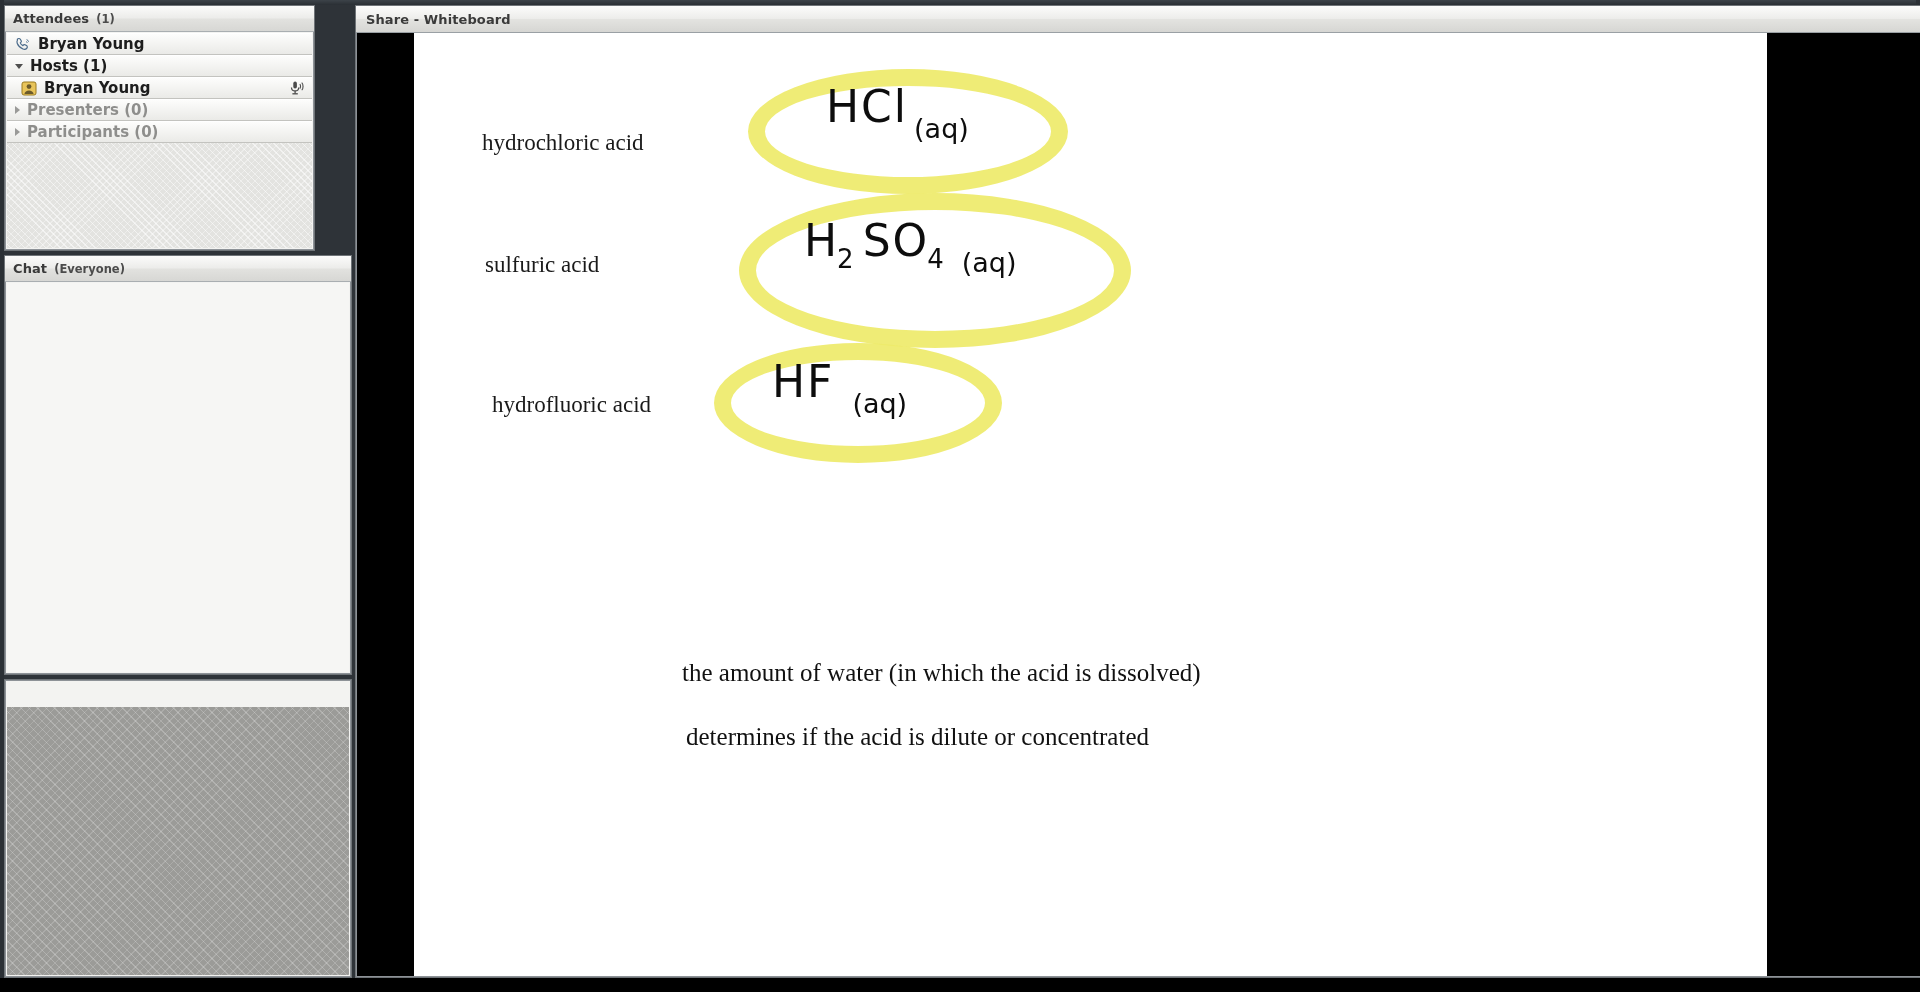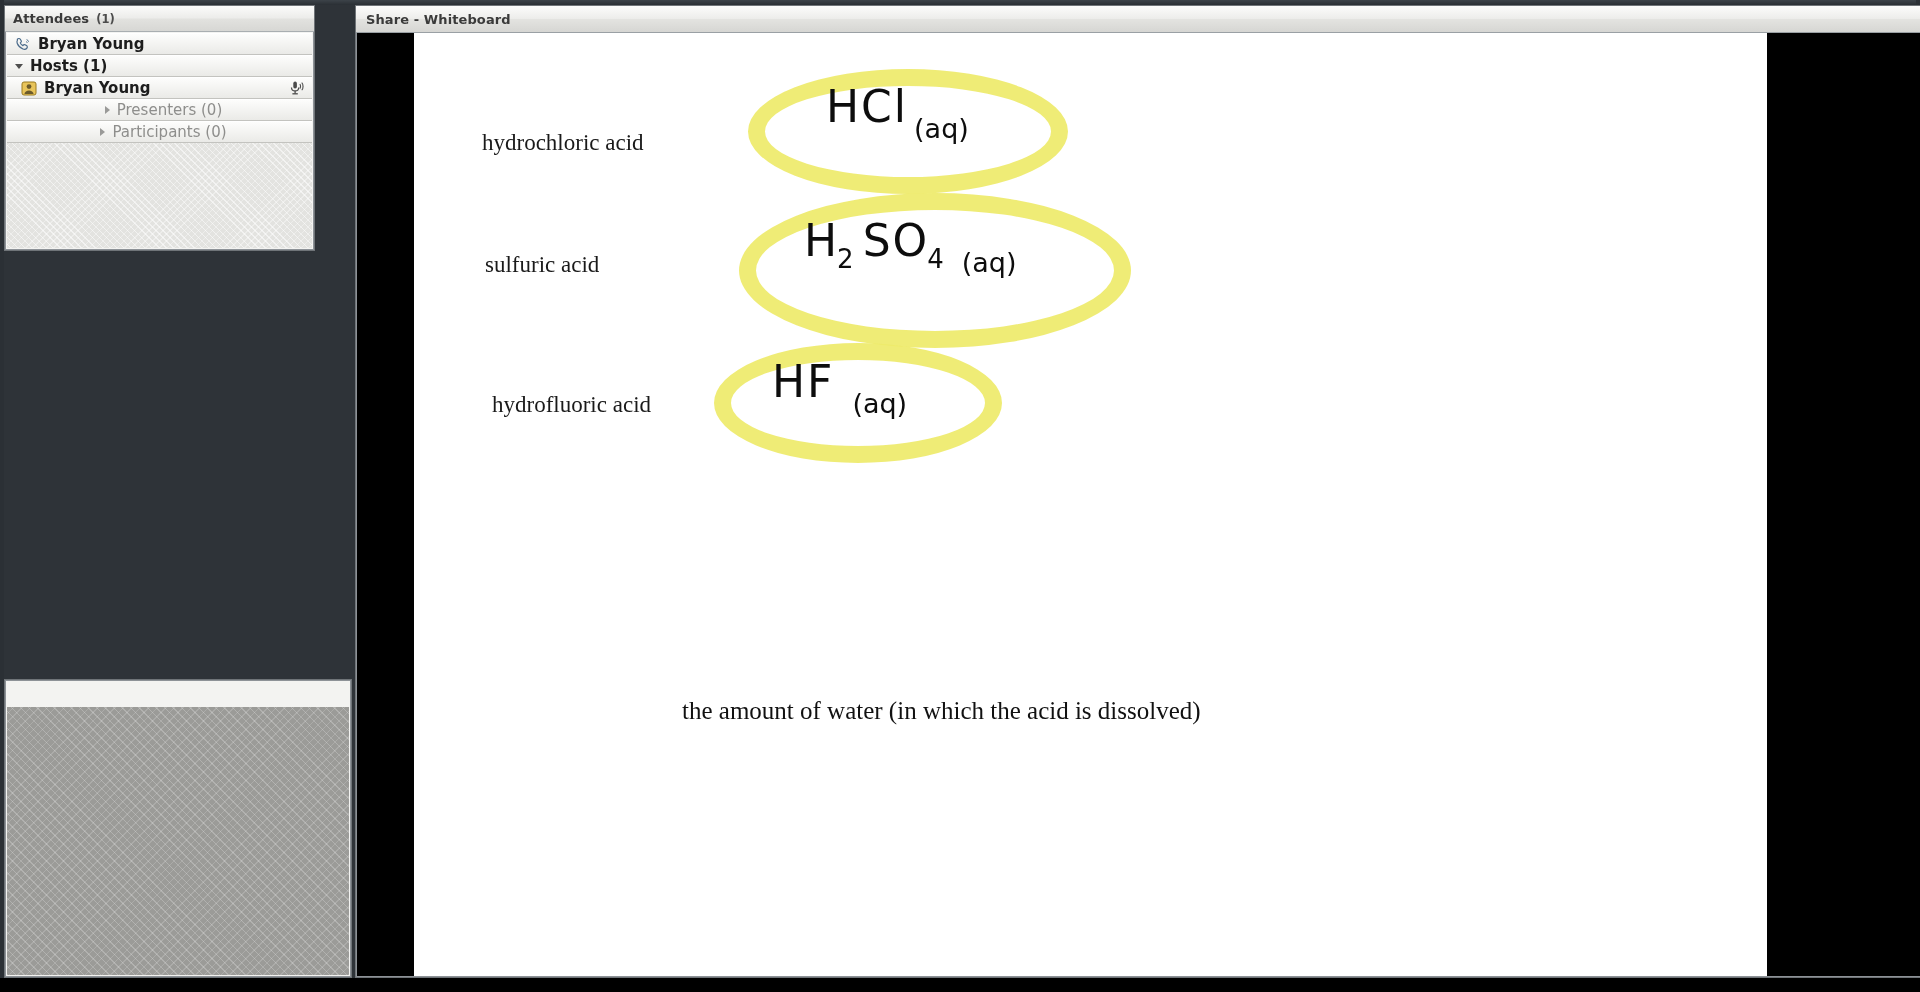--- a/index.html
+++ b/index.html
@@ -107,22 +107,21 @@
     box-sizing: border-box;
     font-size: 15px;
     color: #1d1d1d;
     font-weight: 600;
     background: linear-gradient(#fdfdfc, #eaeae7);
     border-bottom: 1px solid #c3c3bf;
     border-top: 1px solid #ffffff;
   }
   .att-row.dim {
     color: #8e8e8c;
-    font-weight: 400;
-    justify-content: center;
+    font-weight: 700;
   }
   .att-row.child { padding-left: 14px; }
 
   .tri {
     width: 0; height: 0;
     margin-right: 7px;
     flex: 0 0 auto;
   }
   .tri-down {
     border-left: 4.5px solid transparent;
@@ -311,20 +310,29 @@
 
       <div class="att-row dim">
         <span class="tri tri-right"></span>
         <span>Participants (0)</span>
       </div>
 
       <div class="att-empty"></div>
     </div>
   </div>
 
+  <div class="pod" id="chat-pod">
+    <div class="pod-header">
+      <span class="pod-title">Chat</span>
+      <span class="pod-subtitle">(Everyone)</span>
+    </div>
+    <div class="pod-body">
+      <div class="chat-body"></div>
+    </div>
+  </div>
 
   <div class="pod" id="video-pod">
     <div class="pod-body">
       <div class="video-body"></div>
     </div>
   </div>
 
   <div class="pod" id="share-pod">
     <div class="share-header">
       <span class="pod-title">Share - Whiteboard</span>
@@ -350,20 +358,21 @@
         <div class="formula" style="left:390px; top:182px;">
           <span class="main">H</span><span class="sub">2</span><span class="main" style="margin-left:7px;">SO</span><span class="sub">4</span><span class="aq" style="left:16px;">(aq)</span>
         </div>
 
         <div class="wb-label" style="left:78px; top:340px;">hydrofluoric acid</div>
         <div class="hl" style="left:300px; top:310px; width:288px; height:120px;"></div>
         <div class="formula" style="left:358px; top:323px;">
           <span class="main">HF</span><span class="aq" style="left:18px;">(aq)</span>
         </div>
 
-        <div class="wb-note" style="left:268px; top:664px;">the amount of water (in which the acid is dissolved)</div>
+        <div class="wb-note" style="left:268px; top:626px;">the amount of water (in which the acid is dissolved)</div>
+        <div class="wb-note" style="left:272px; top:690px;">determines if the acid is dilute or concentrated</div>
 
       </div>
     </div>
   </div>
 
   <div class="chrome-bottom"></div>
 </div>
 
 </body></html>

